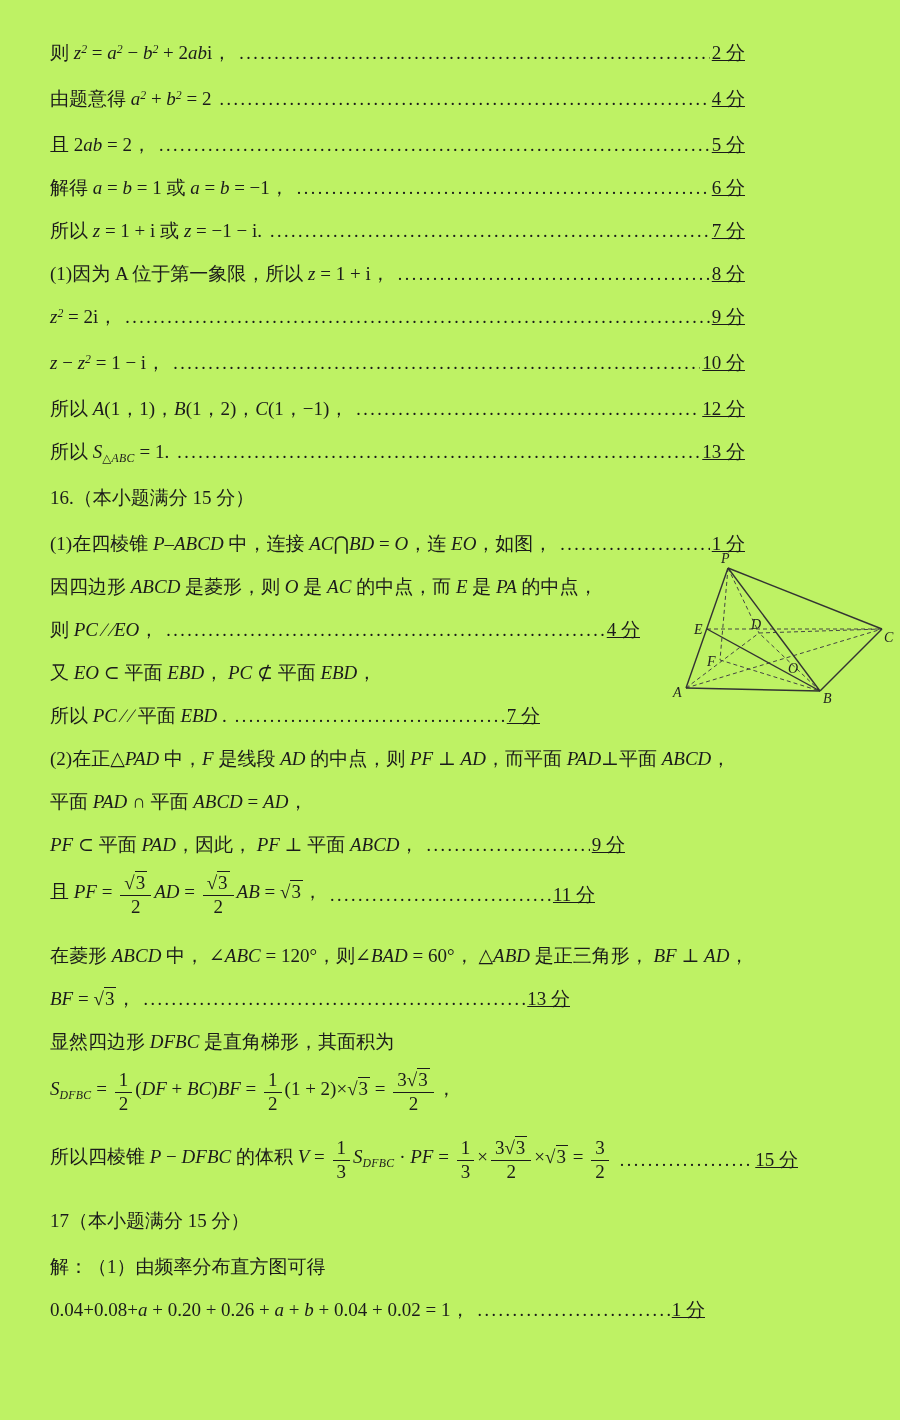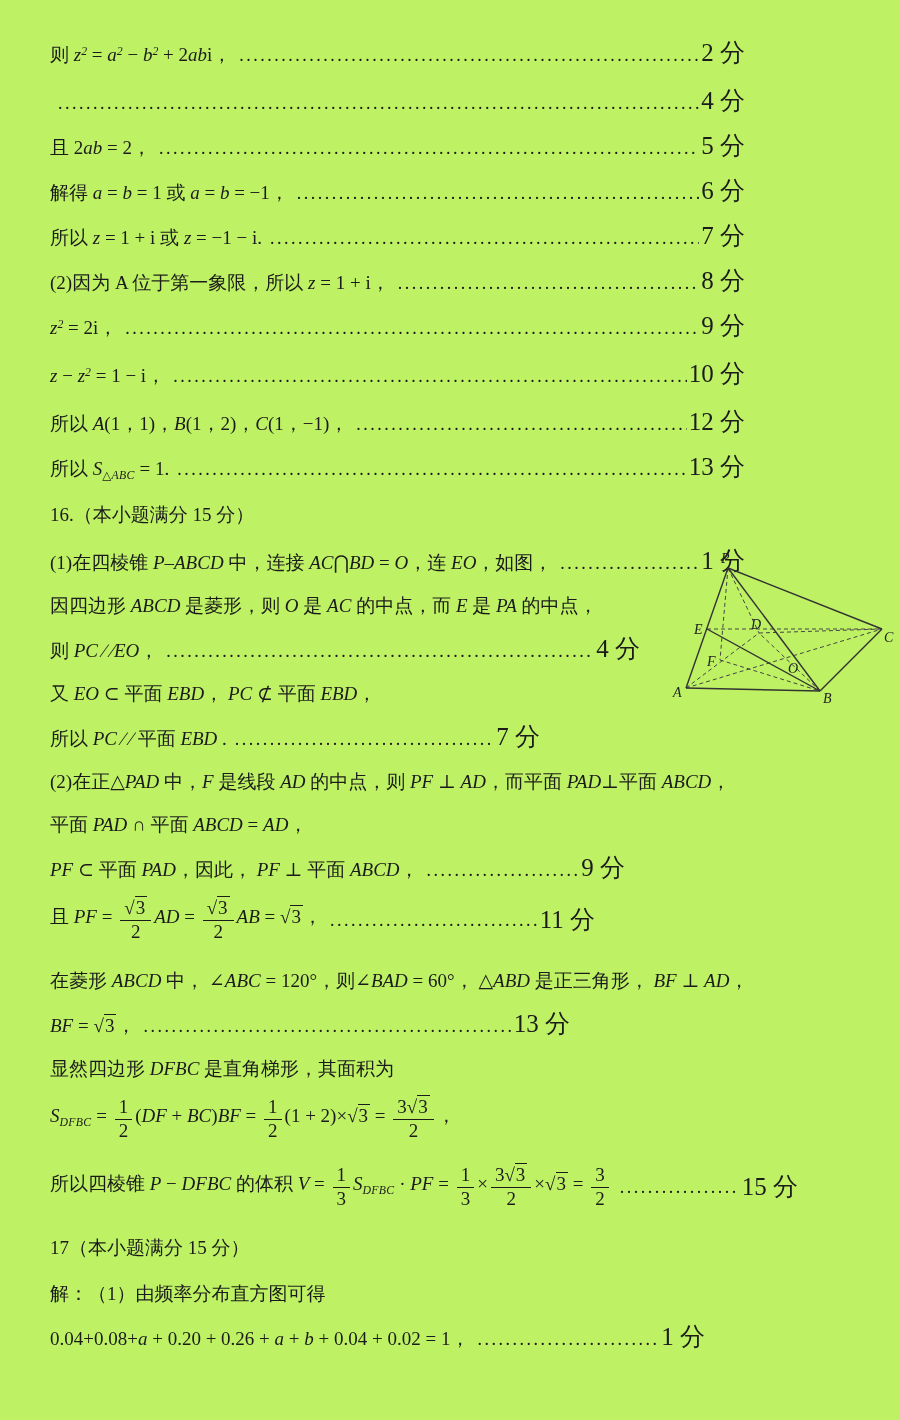--- a/index.html
+++ b/index.html
@@ -20,59 +20,60 @@
   .sb{font-size:0.62em;position:relative;top:0.35em;font-style:italic;letter-spacing:0.3px;}
   .frac{display:inline-block;text-align:center;vertical-align:-0.75em;line-height:1.08;margin:0 3px;}
   .frac .num{display:block;padding:0 4px 1px 4px;border-bottom:1.3px solid currentColor;}
   .frac .den{display:block;padding-top:1px;}
   .sqrt{white-space:nowrap;}
   .rsign{font-style:normal;}
   .rbar{border-top:1.3px solid currentColor;padding:0 2px 0 1px;font-style:italic;}
   .rbar .up{font-style:normal;}
   .leader{flex:1 1 auto;overflow:hidden;white-space:nowrap;letter-spacing:2.5px;
           margin:0 2px 0 8px;font-size:18px;color:#1b1b1b;min-width:20px;}
-  .score{white-space:nowrap;font-size:25px;}
+  .score{white-space:nowrap;font-size:19px;text-decoration:underline;}
   #figure{position:absolute;left:660px;top:550px;width:240px;height:160px;}
   #figure svg{display:block;}
   .fl{fill:#222;font-size:14px;font-style:italic;
       font-family:"Liberation Serif","DejaVu Serif",serif;}
   .solid{stroke:#333;stroke-width:1.4;fill:none;}
   .dash{stroke:#444;stroke-width:1;fill:none;stroke-dasharray:4 3;}
 </style>
 </head>
 <body>
 
 <div id="page">
   <div id="content">
       <div class="line scored" style="width: 695px;">
         <span class="content"><span class="up">则 </span><span class="it">z</span><span class="sp">2</span><span class="up"> = </span><span class="it">a</span><span class="sp">2</span><span class="up"> − </span><span class="it">b</span><span class="sp">2</span><span class="up"> + 2</span><span class="it">ab</span><span class="up">i，</span></span>
         <span class="leader">..........................................................................................................................................................</span>
         <span class="score">2 分</span>
       </div>
       <div class="line scored" style="width: 695px;">
+        <span class="content"><span class="up">由题意得 </span><span class="it">a</span><span class="sp">2</span><span class="up"> + </span><span class="it">b</span><span class="sp">2</span><span class="up"> = 2</span></span>
         <span class="leader">..........................................................................................................................................................</span>
         <span class="score">4 分</span>
       </div>
       <div class="line scored" style="width: 695px;">
         <span class="content"><span class="up">且 2</span><span class="it">ab</span><span class="up"> = 2，</span></span>
         <span class="leader">..........................................................................................................................................................</span>
         <span class="score">5 分</span>
       </div>
       <div class="line scored" style="width: 695px;">
         <span class="content"><span class="up">解得 </span><span class="it">a</span><span class="up"> = </span><span class="it">b</span><span class="up"> = 1 或 </span><span class="it">a</span><span class="up"> = </span><span class="it">b</span><span class="up"> = −1，</span></span>
         <span class="leader">..........................................................................................................................................................</span>
         <span class="score">6 分</span>
       </div>
       <div class="line scored" style="width: 695px; justify-content: space-between;">
         <span class="content"><span class="up">所以 </span><span class="it">z</span><span class="up"> = 1 + i 或 </span><span class="it">z</span><span class="up"> = −1 − i.</span></span>
         <span class="leader">..........................................................................................................................................................</span>
         <span class="score">7 分</span>
       </div>
       <div class="line scored" style="width: 695px;">
-        <span class="content"><span class="up">(2)因为 A 位于第一象限，所以 </span><span class="it">z</span><span class="up"> = 1 + i，</span></span>
+        <span class="content"><span class="up">(1)因为 A 位于第一象限，所以 </span><span class="it">z</span><span class="up"> = 1 + i，</span></span>
         <span class="leader">..........................................................................................................................................................</span>
         <span class="score">8 分</span>
       </div>
       <div class="line scored" style="width: 695px;">
         <span class="content"><span class="it">z</span><span class="sp">2</span><span class="up"> = 2i，</span></span>
         <span class="leader">..........................................................................................................................................................</span>
         <span class="score">9 分</span>
       </div>
       <div class="line scored" style="width: 695px;">
         <span class="content"><span class="it">z</span><span class="up"> − </span><span class="it">z</span><span class="sp">2</span><span class="up"> = 1 − i，</span></span>

